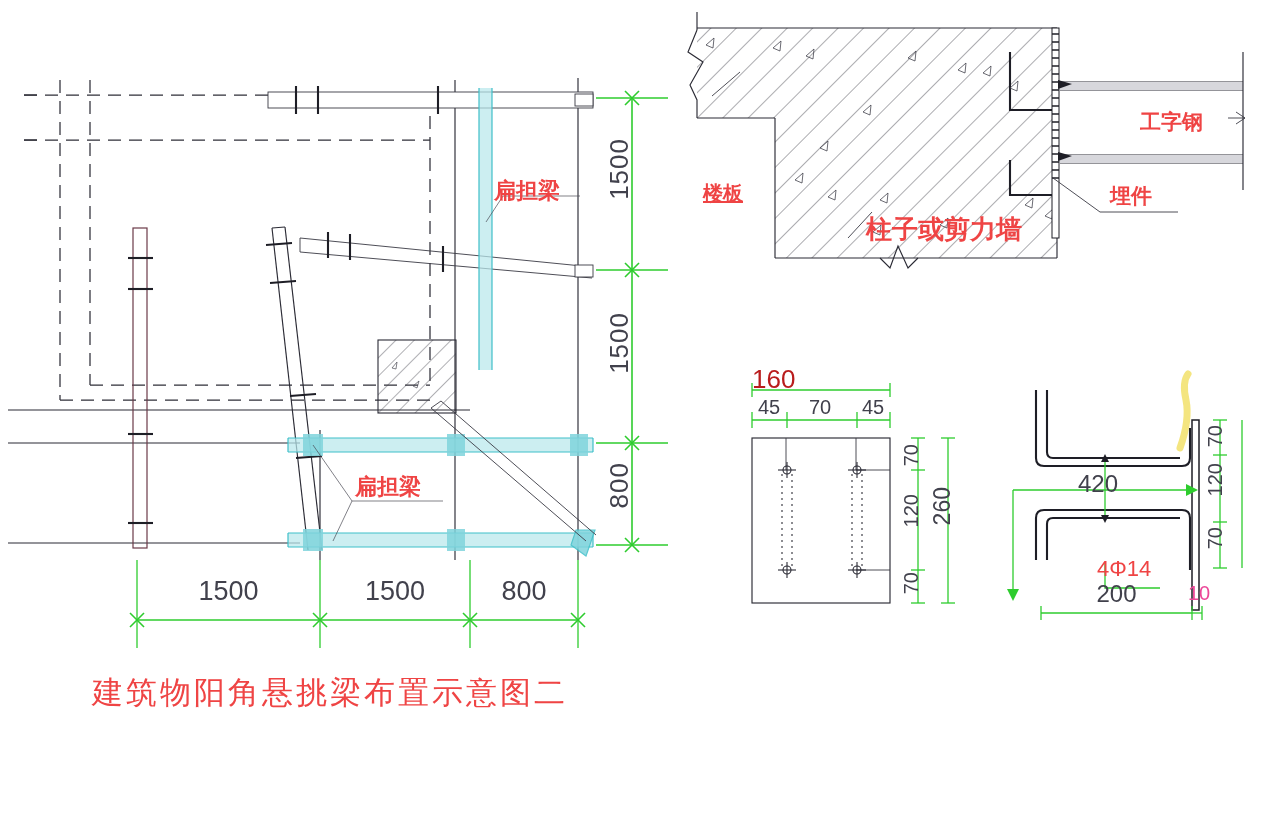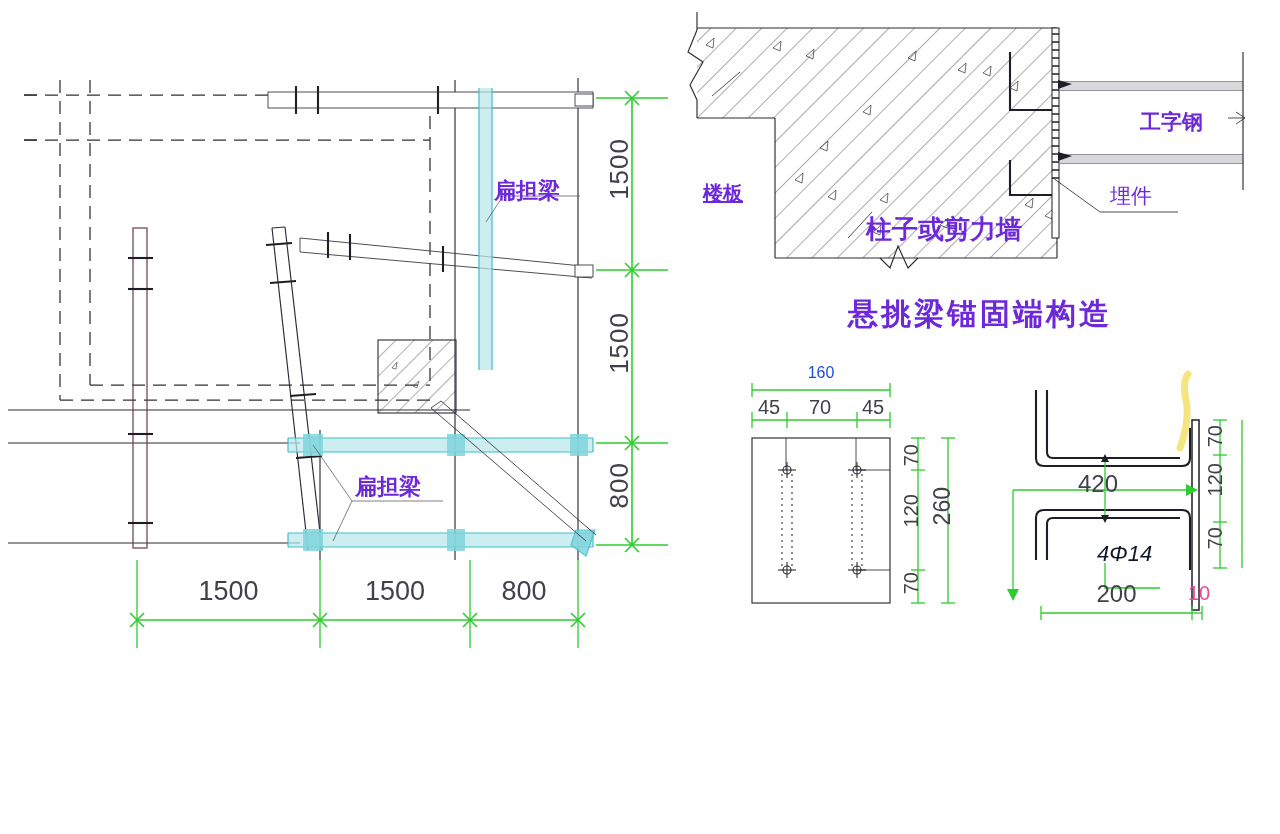--- a/index.html
+++ b/index.html
@@ -27,21 +27,21 @@
   .ln-grn2   {stroke:#2ecc2e;stroke-width:1.6;fill:none;}
   .ln-cyan   {stroke:#3fbfc9;stroke-width:1.2;fill:none;}
   .fill-cyan {fill:#b9e7ec;opacity:.72;}
   .fill-cyan2{fill:#7fd4dc;opacity:.85;}
   .fill-wht  {fill:#ffffff;}
   .hatch     {stroke:#3a3a44;stroke-width:0.75;fill:none;}
 
   .cap-abs{
     position:absolute;
     font-family:"Liberation Serif","DejaVu Serif",serif;
-    color:#6d28d9;
+    color:#ef4444;
     white-space:nowrap;
   }
   #cap-left {left:0;top:672px;width:660px;text-align:center;font-size:31px;letter-spacing:3px;}
   #cap-mid  {left:690px;top:294px;width:580px;text-align:center;font-size:30px;font-weight:700;letter-spacing:3px;}
   #cap-right{left:760px;top:665px;width:420px;text-align:center;font-size:31px;font-weight:700;letter-spacing:3px;}
 
   .vlabel{
     position:absolute;
     font-family:"Liberation Sans","DejaVu Sans",sans-serif;
     color:#41414c;
@@ -214,20 +214,21 @@
   <div class="cap-abs" style="left:355px;top:472px;font-size:22px;font-weight:700;">扁担梁</div>
 
   <div class="vlabel" style="left:604px;top:138px;font-size:26px;letter-spacing:1px;">1500</div>
   <div class="vlabel" style="left:604px;top:312px;font-size:26px;letter-spacing:1px;">1500</div>
   <div class="vlabel" style="left:604px;top:462px;font-size:26px;letter-spacing:1px;">800</div>
 
   <div class="cap-abs" style="left:137px;top:576px;width:183px;text-align:center;font-size:27px;color:#41414c;font-family:'Liberation Sans',sans-serif;">1500</div>
   <div class="cap-abs" style="left:320px;top:576px;width:150px;text-align:center;font-size:27px;color:#41414c;font-family:'Liberation Sans',sans-serif;">1500</div>
   <div class="cap-abs" style="left:470px;top:576px;width:108px;text-align:center;font-size:27px;color:#41414c;font-family:'Liberation Sans',sans-serif;">800</div>
 
+  <div id="cap-left" class="cap-abs">建筑物阳角悬挑梁布置示意图二</div>
 
   <svg class="layer" viewBox="0 0 1280 834">
 
     <g>
       <path d="M 697 28 L 1057 28 L 1057 258 L 775 258 L 775 118 L 697 118 Z" fill="url(#hatchConc)" stroke="none"></path>
 
       <path class="ln" d="M 697 28 L 1057 28"></path>
       <path class="ln" d="M 1057 28 L 1057 258"></path>
       <path class="ln" d="M 775 118 L 697 118"></path>
       <path class="ln" d="M 775 118 L 775 258"></path>
@@ -312,23 +313,22 @@
     </g>
 
     <g>
       <path class="ln-thin" d="M 848 238 L 872 212"></path>
     </g>
   </svg>
 
   <div class="cap-abs" style="left:703px;top:180px;font-size:20px;font-weight:700;text-decoration:underline;">楼板</div>
   <div class="cap-abs" style="left:866px;top:212px;font-size:26px;font-weight:700;">柱子或剪力墙</div>
   <div class="cap-abs" style="left:1140px;top:108px;font-size:21px;font-weight:700;">工字钢</div>
-  <div class="cap-abs" style="left:1110px;top:182px;font-size:21px;font-weight:400;">埋件</div>
-
-  <div id="cap-mid" class="cap-abs">悬挑梁锚固端构造</div>
+  <div class="cap-abs" style="left:1110px;top:182px;font-size:21px;font-weight:700;">埋件</div>
+
 
   <svg class="layer" viewBox="0 0 1280 834">
 
     <g>
       <rect x="752" y="438" width="138" height="165" fill="#ffffff" stroke="#2b2b35" stroke-width="1.15"></rect>
 
       <path class="ln-thin" d="M 786 438 L 786 470"></path>
       <path class="ln-thin" d="M 856 438 L 856 470"></path>
       <path class="ln-thin" d="M 856 470 L 890 470"></path>
       <path class="ln-thin" d="M 856 570 L 890 570"></path>
@@ -421,32 +421,32 @@
       <g>
         <path class="ln-grn" d="M 1041 613 L 1192 613"></path>
         <path class="ln-grn" d="M 1041 606 L 1041 620"></path>
         <path class="ln-grn" d="M 1192 606 L 1192 620"></path>
         <path class="ln-grn" d="M 1192 613 L 1202 613"></path>
         <path class="ln-grn" d="M 1202 606 L 1202 620"></path>
       </g>
     </g>
   </svg>
 
-  <div class="cap-abs" style="left:752px;top:364px;width:138px;text-align:center;font-size:16px;color:#1d4ed8;font-family:'Liberation Sans',sans-serif;">160</div>
+  <div class="cap-abs" style="left:752px;top:364px;width:138px;font-size:26px;color:#b91c1c;font-family:'Liberation Sans',sans-serif;">160</div>
   <div class="cap-abs" style="left:749px;top:396px;width:40px;text-align:center;font-size:20px;color:#41414c;font-family:'Liberation Sans',sans-serif;">45</div>
   <div class="cap-abs" style="left:800px;top:396px;width:40px;text-align:center;font-size:20px;color:#41414c;font-family:'Liberation Sans',sans-serif;">70</div>
   <div class="cap-abs" style="left:853px;top:396px;width:40px;text-align:center;font-size:20px;color:#41414c;font-family:'Liberation Sans',sans-serif;">45</div>
 
   <div class="vlabel" style="left:900px;top:444px;font-size:20px;">70</div>
   <div class="vlabel" style="left:900px;top:494px;font-size:20px;">120</div>
   <div class="vlabel" style="left:900px;top:572px;font-size:20px;">70</div>
   <div class="vlabel" style="left:929px;top:487px;font-size:23px;">260</div>
 
   <div class="cap-abs" style="left:1078px;top:470px;font-size:24px;color:#41414c;font-family:'Liberation Sans',sans-serif;">420</div>
-  <div class="cap-abs" style="left:1097px;top:541px;font-size:22px;color:#0f172a;font-family:'Liberation Sans',sans-serif;font-style:italic;">4Φ14</div>
+  <div class="cap-abs" style="left:1097px;top:556px;font-size:22px;color:#ef4444;font-family:'Liberation Sans',sans-serif;">4Φ14</div>
 
   <div class="vlabel" style="left:1204px;top:425px;font-size:20px;">70</div>
   <div class="vlabel" style="left:1204px;top:463px;font-size:20px;">120</div>
   <div class="vlabel" style="left:1204px;top:527px;font-size:20px;">70</div>
 
   <div class="cap-abs" style="left:1041px;top:580px;width:151px;text-align:center;font-size:24px;color:#41414c;font-family:'Liberation Sans',sans-serif;">200</div>
   <div class="cap-abs" style="left:1188px;top:582px;font-size:20px;color:#ec4899;font-family:'Liberation Sans',sans-serif;">10</div>
 
 
 </div>

